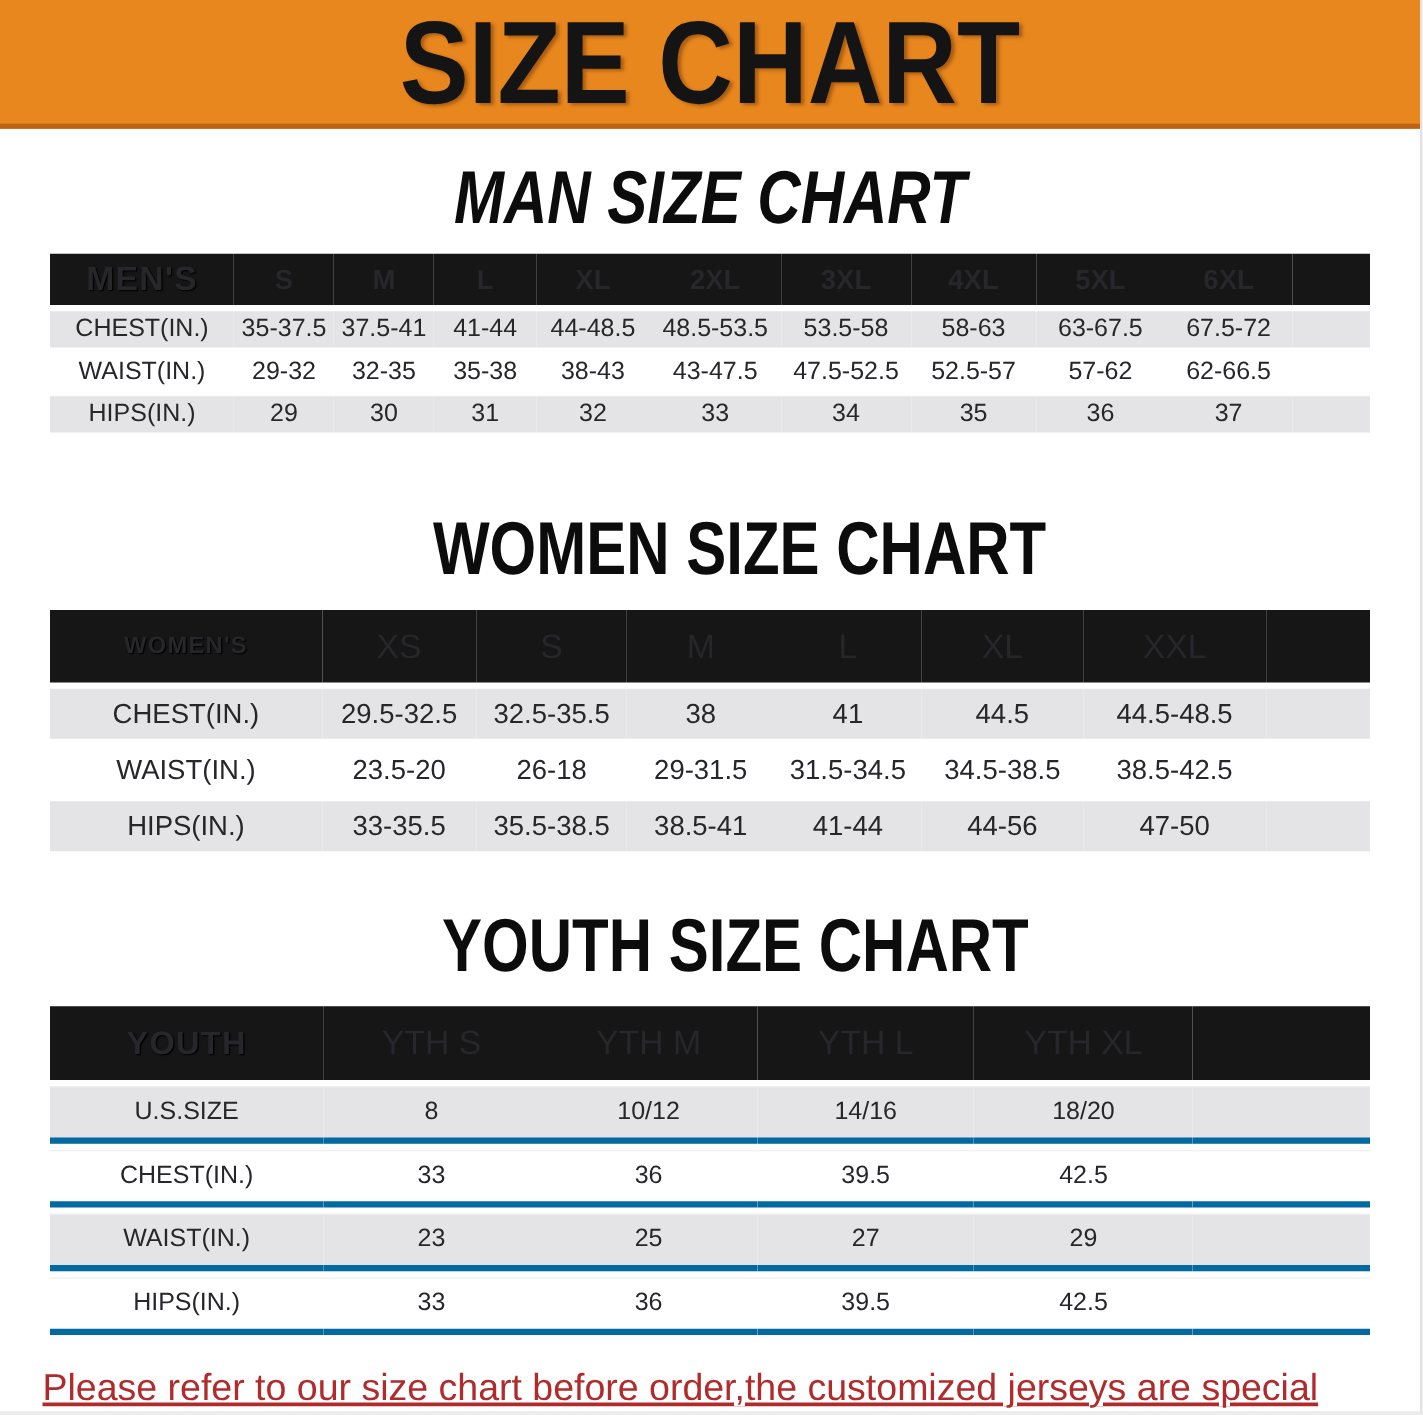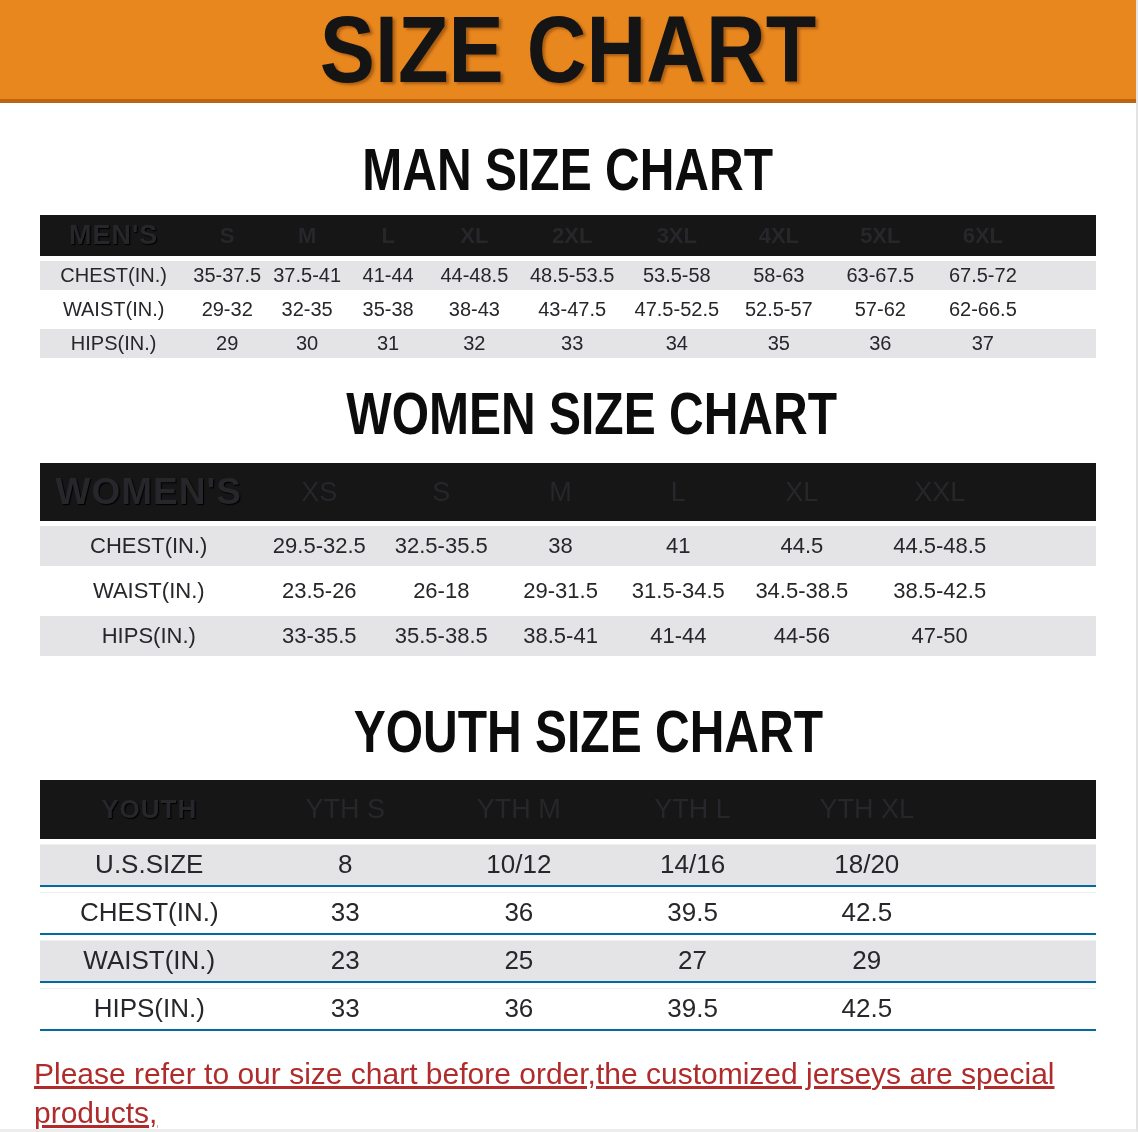--- a/index.html
+++ b/index.html
@@ -28,22 +28,22 @@
     white-space:nowrap;
   }
   h2.section-heading{margin:0;text-align:center;line-height:1;}
   h2.section-heading .squeeze{
     display:inline-block;
     font-size:60px;font-weight:bold;color:#0c0c0c;
     transform:scaleX(0.80);
     line-height:0.92;
     white-space:nowrap;
   }
-  #sec-men .section-heading{margin:39px 0 13px;}
-  #sec-women .section-heading{margin:23px 0 17px;padding-left:48px;}
+  #sec-men .section-heading{margin:27px 0 13px;font-style:italic;}
+  #sec-women .section-heading{margin:60px 0 17px;padding-left:48px;}
   #sec-youth .section-heading{margin:43px 0 15px;padding-left:40px;}
 
   table.size-table{
     table-layout:fixed;
     border-collapse:separate;
     border-spacing:0 5px;
     width:1056px;
     margin-left:40px;
   }
   table.size-table th,table.size-table td{
@@ -64,26 +64,26 @@
   }
   tbody tr:nth-child(odd) td{background:var(--stripe-gray,#e4e4e6);}
   tbody tr:nth-child(even) td{background:#ffffff;}
 
   
   .men thead th{height:41px;font-size:22px;font-weight:bold;}
   .men th.tbl-label{font-size:27px;}
   .men tbody td{height:29px;font-size:20px;}
   
   .women thead th{height:58px;font-size:27px;}
-  .women th.tbl-label{font-size:37px;}
+  .women th.tbl-label{font-size:19px;}
   .women tbody td{height:40px;font-size:22px;}
   
   .youth thead th{height:59px;font-size:27px;}
   .youth th.tbl-label{font-size:26px;margin-left:20px;}
-  .youth tbody td{height:40px;font-size:26px;border-bottom:2px solid #0369a1;border-top:1px solid #efeff1;}
+  .youth tbody td{height:40px;font-size:20px;border-bottom:5px solid #0369a1;border-top:1px solid #efeff1;}
 
   .disclaimer{
     margin:18px 0 0;
     padding:0 34px;
     color:var(--disclaimer-red,#b02c2c);
     font-size:30px;
     line-height:39px;
     letter-spacing:0px;
   }
 </style>
@@ -203,21 +203,21 @@
             <td>29.5-32.5</td>
             <td>32.5-35.5</td>
             <td>38</td>
             <td>41</td>
             <td>44.5</td>
             <td>44.5-48.5</td>
             <td></td>
           </tr>
           <tr>
             <td>WAIST(IN.)</td>
-            <td>23.5-26</td>
+            <td>23.5-20</td>
             <td>26-18</td>
             <td>29-31.5</td>
             <td>31.5-34.5</td>
             <td>34.5-38.5</td>
             <td>38.5-42.5</td>
             <td></td>
           </tr>
           <tr>
             <td>HIPS(IN.)</td>
             <td>33-35.5</td>

